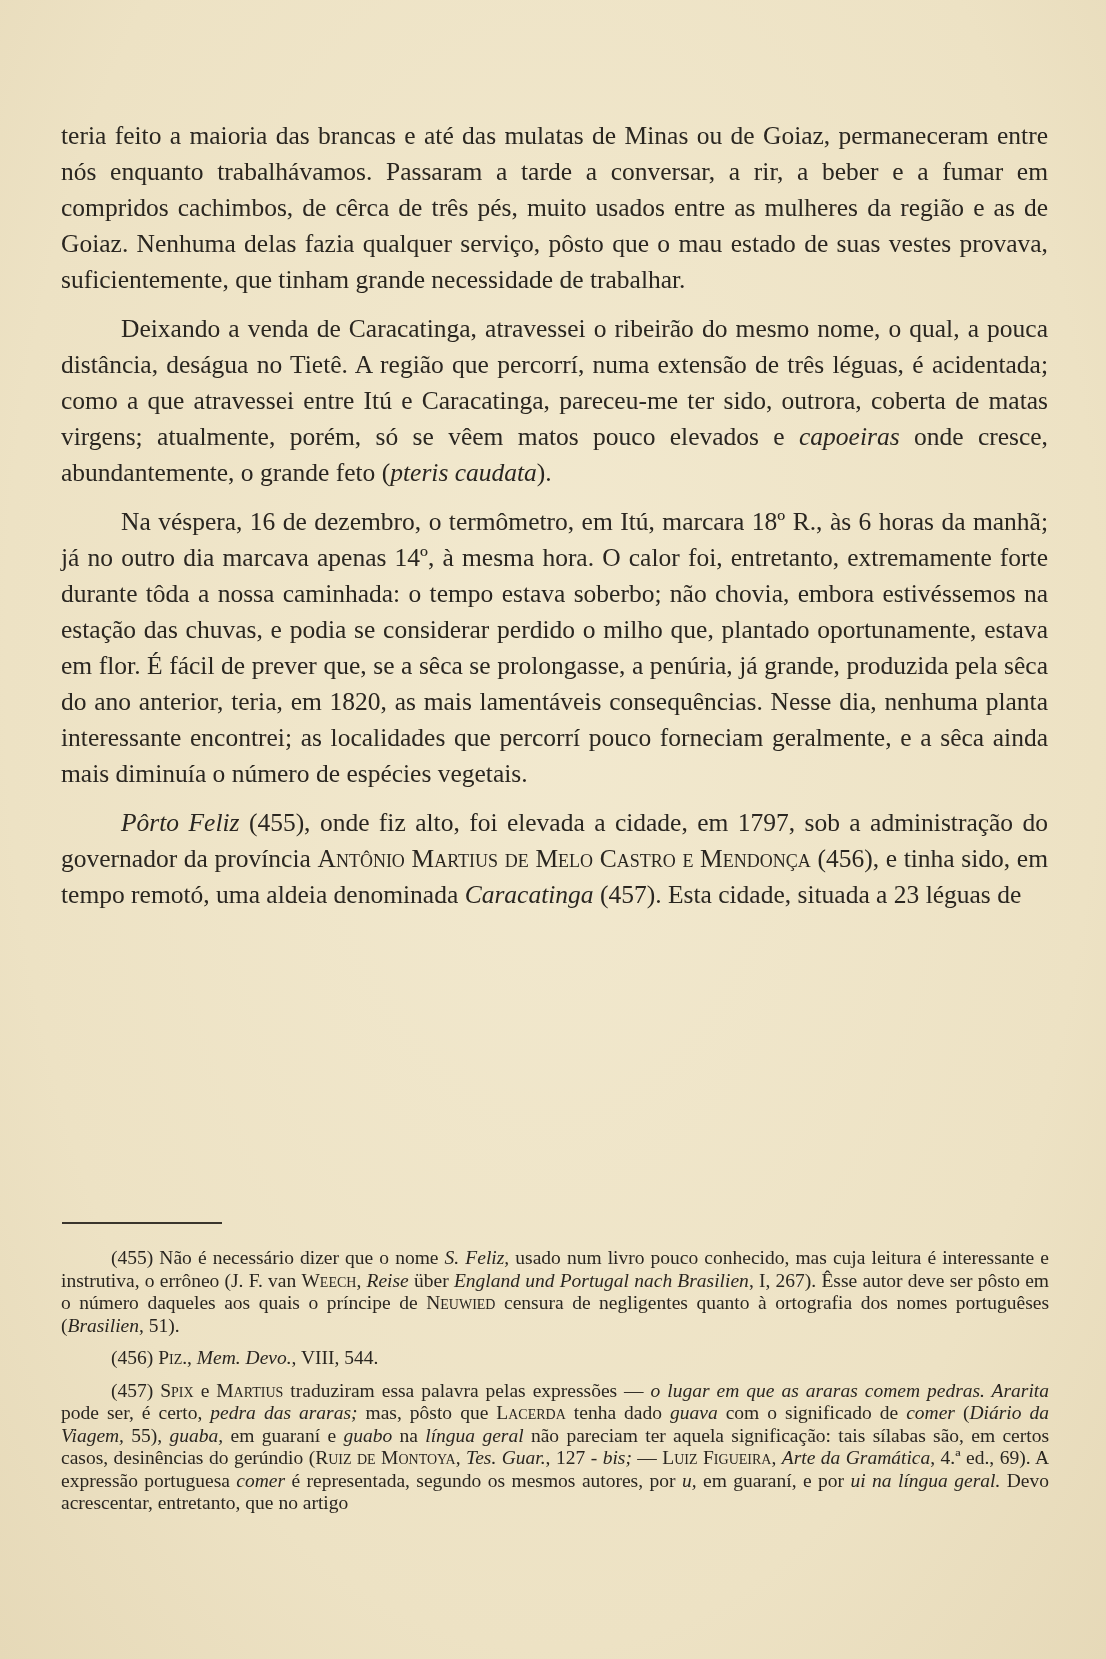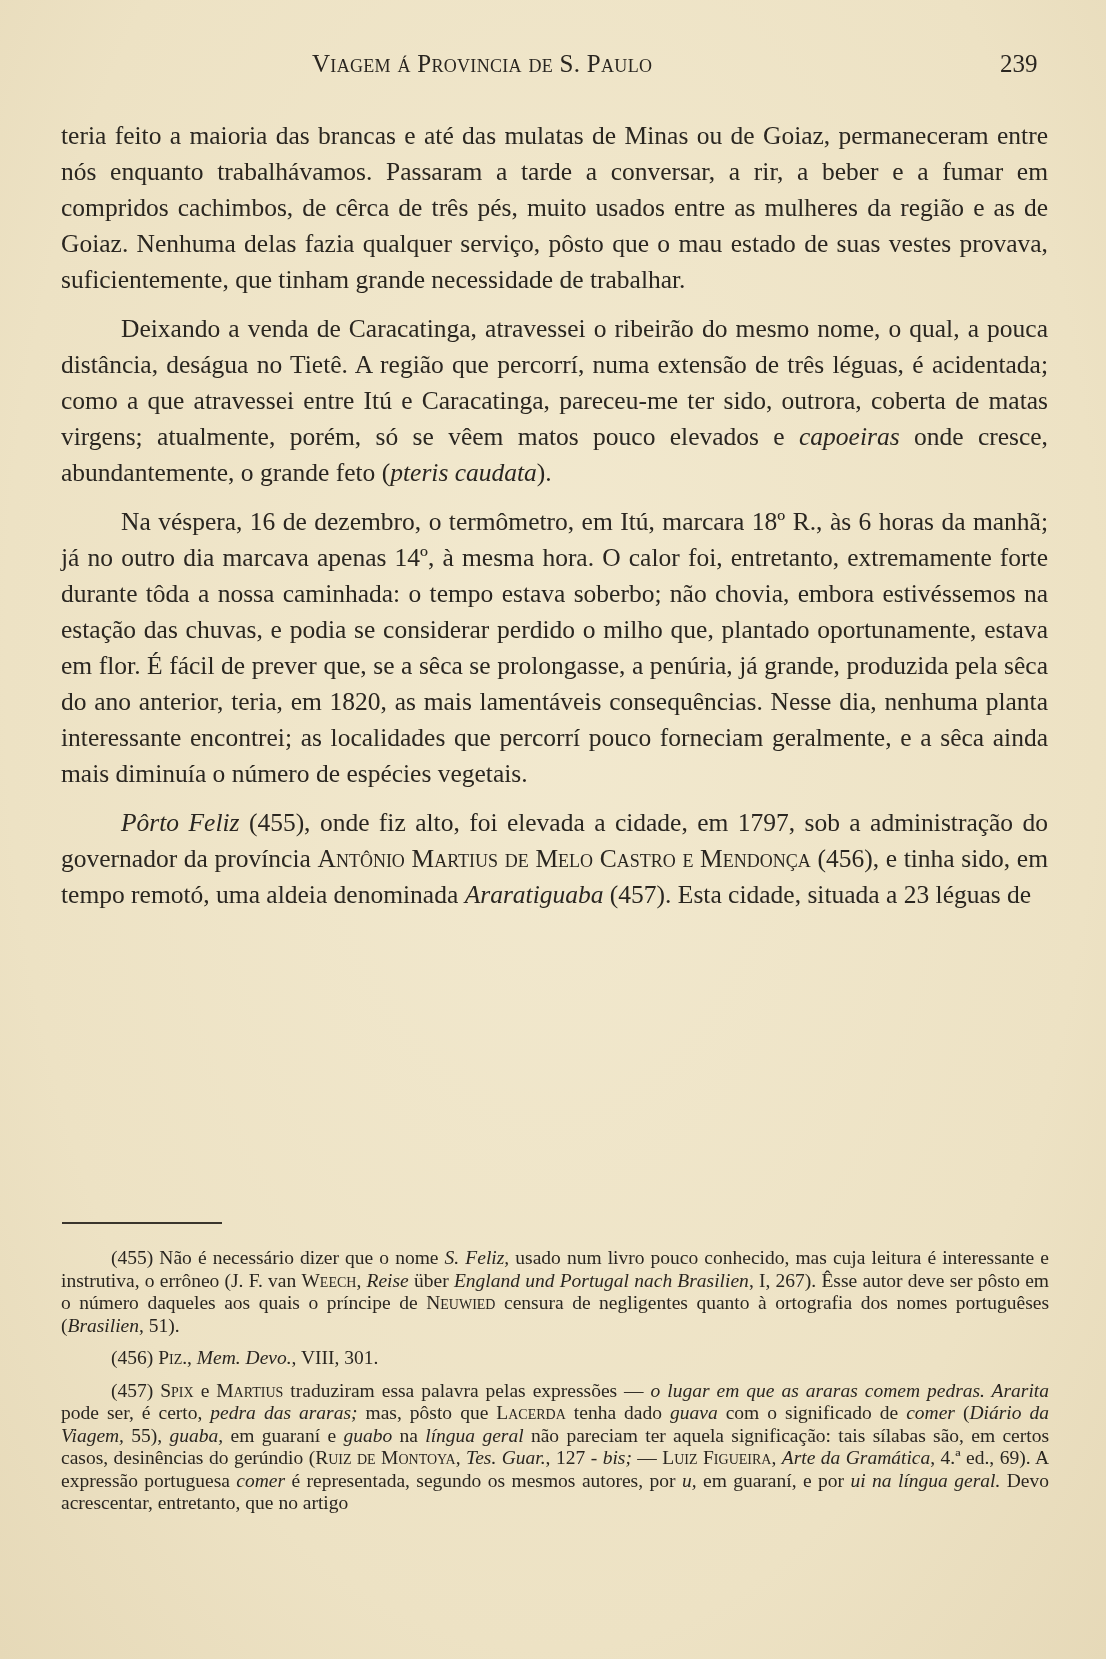--- a/index.html
+++ b/index.html
@@ -38,34 +38,30 @@
     position: absolute; left: 61px; top: 1247px; width: 988px;
     font-size: 19.5px; line-height: 22.5px; text-align: justify;
   }
   .footnotes p { margin: 0 0 10px 0; text-indent: 50px; }
   i { font-style: italic; }
 </style>
 </head>
 <body>
 
 <div class="page">
-  <div class="header">
-    <span class="running-title">Viagem á Provincia de S. Paulo</span>
-    <span class="page-number">239</span>
-  </div>
 
   <div class="body-text">
     <p class="first">teria feito a maioria das brancas e até das mulatas de Minas ou de Goiaz, permaneceram entre nós enquanto trabalhávamos. Passaram a tarde a conversar, a rir, a beber e a fumar em compridos cachimbos, de cêrca de três pés, muito usados entre as mulheres da região e as de Goiaz. Nenhuma delas fazia qualquer serviço, pôsto que o mau estado de suas vestes provava, suficientemente, que tinham grande necessidade de trabalhar.</p>
     <p class="indent"><span>Deixando a venda de Caracatinga, atravessei o ribeirão do mesmo nome, o qual, a pouca distância, deságua no Tietê. A região que percorrí, numa extensão de três léguas, é acidentada; como a que atravessei entre Itú e Caracatinga, pareceu-me ter sido, outrora, coberta de matas virgens; atualmente, porém, só se vêem matos pouco elevados e </span><i>capoeiras</i><span> onde cresce, abundantemente, o grande feto (</span><i>pteris caudata</i><span>).</span></p>
     <p class="indent">Na véspera, 16 de dezembro, o termômetro, em Itú, marcara 18º R., às 6 horas da manhã; já no outro dia marcava apenas 14º, à mesma hora. O calor foi, entretanto, extremamente forte durante tôda a nossa caminhada: o tempo estava soberbo; não chovia, embora estivéssemos na estação das chuvas, e podia se considerar perdido o milho que, plantado oportunamente, estava em flor. É fácil de prever que, se a sêca se prolongasse, a penúria, já grande, produzida pela sêca do ano anterior, teria, em 1820, as mais lamentáveis consequências. Nesse dia, nenhuma planta interessante encontrei; as localidades que percorrí pouco forneciam geralmente, e a sêca ainda mais diminuía o número de espécies vegetais.</p>
-    <p class="indent"><i>Pôrto Feliz</i><span> (455), onde fiz alto, foi elevada a cidade, em 1797, sob a administração do governador da província </span><span class="sc">Antônio Martius de Melo Castro e Mendonça</span><span> (456), e tinha sido, em tempo remotó, uma aldeia denominada </span><i>Araratiguaba</i><span> (457). Esta cidade, situada a 23 léguas de</span></p>
+    <p class="indent"><i>Pôrto Feliz</i><span> (455), onde fiz alto, foi elevada a cidade, em 1797, sob a administração do governador da província </span><span class="sc">Antônio Martius de Melo Castro e Mendonça</span><span> (456), e tinha sido, em tempo remotó, uma aldeia denominada </span><i>Caracatinga</i><span> (457). Esta cidade, situada a 23 léguas de</span></p>
   </div>
 
   <div class="footnote-rule"></div>
 
   <div class="footnotes">
     <p><span>(455) Não é necessário dizer que o nome </span><i>S. Feliz,</i><span> usado num livro pouco conhecido, mas cuja leitura é interessante e instrutiva, o errôneo (J. F. van </span><span class="sc">Weech</span><span>, </span><i>Reise</i><span> über </span><i>England und Portugal nach Brasilien</i><span>, I, 267). Êsse autor deve ser pôsto em o número daqueles aos quais o príncipe de </span><span class="sc">Neuwied</span><span> censura de negligentes quanto à ortografia dos nomes portuguêses (</span><i>Brasilien</i><span>, 51).</span></p>
 
-    <p><span>(456) </span><span class="sc">Piz.</span><span>, </span><i>Mem. Devo.</i><span>, VIII, 301.</span></p>
+    <p><span>(456) </span><span class="sc">Piz.</span><span>, </span><i>Mem. Devo.</i><span>, VIII, 544.</span></p>
 
     <p><span>(457) </span><span class="sc">Spix</span><span> e </span><span class="sc">Martius</span><span> traduziram essa palavra pelas expressões — </span><i>o lugar em que as araras comem pedras. Ararita</i><span> pode ser, é certo, </span><i>pedra das araras;</i><span> mas, pôsto que </span><span class="sc">Lacerda</span><span> tenha dado </span><i>guava</i><span> com o significado de </span><i>comer</i><span> (</span><i>Diário da Viagem,</i><span> 55), </span><i>guaba,</i><span> em guaraní e </span><i>guabo</i><span> na </span><i>língua geral</i><span> não pareciam ter aquela significação: tais sílabas são, em certos casos, desinências do gerúndio (</span><span class="sc">Ruiz de Montoya</span><span>, </span><i>Tes. Guar.</i><span>, 127 - </span><i>bis;</i><span> — </span><span class="sc">Luiz Figueira</span><span>, </span><i>Arte da Gramática</i><span>, 4.ª ed., 69). A expressão portuguesa </span><i>comer</i><span> é representada, segundo os mesmos autores, por </span><i>u,</i><span> em guaraní, e por </span><i>ui na língua geral.</i><span> Devo acrescentar, entretanto, que no artigo</span></p>
   </div>
 </div>
 
 </body></html>

